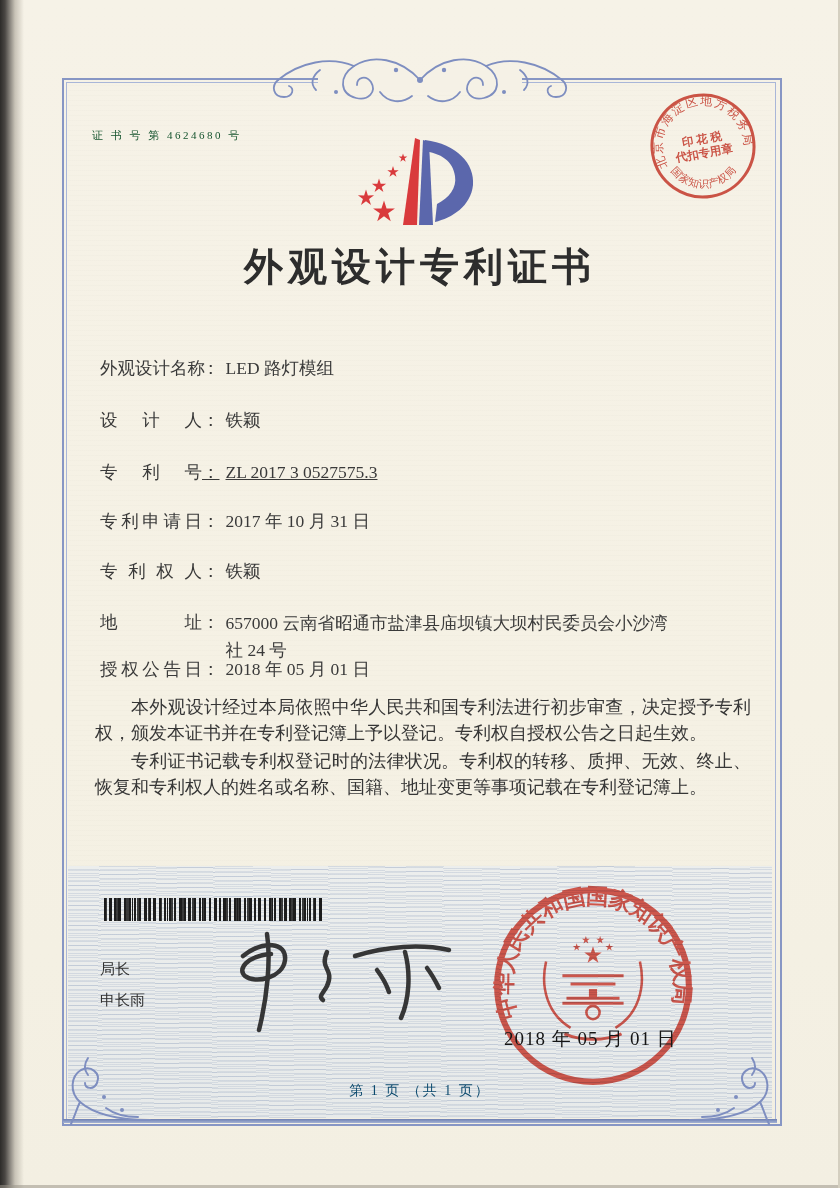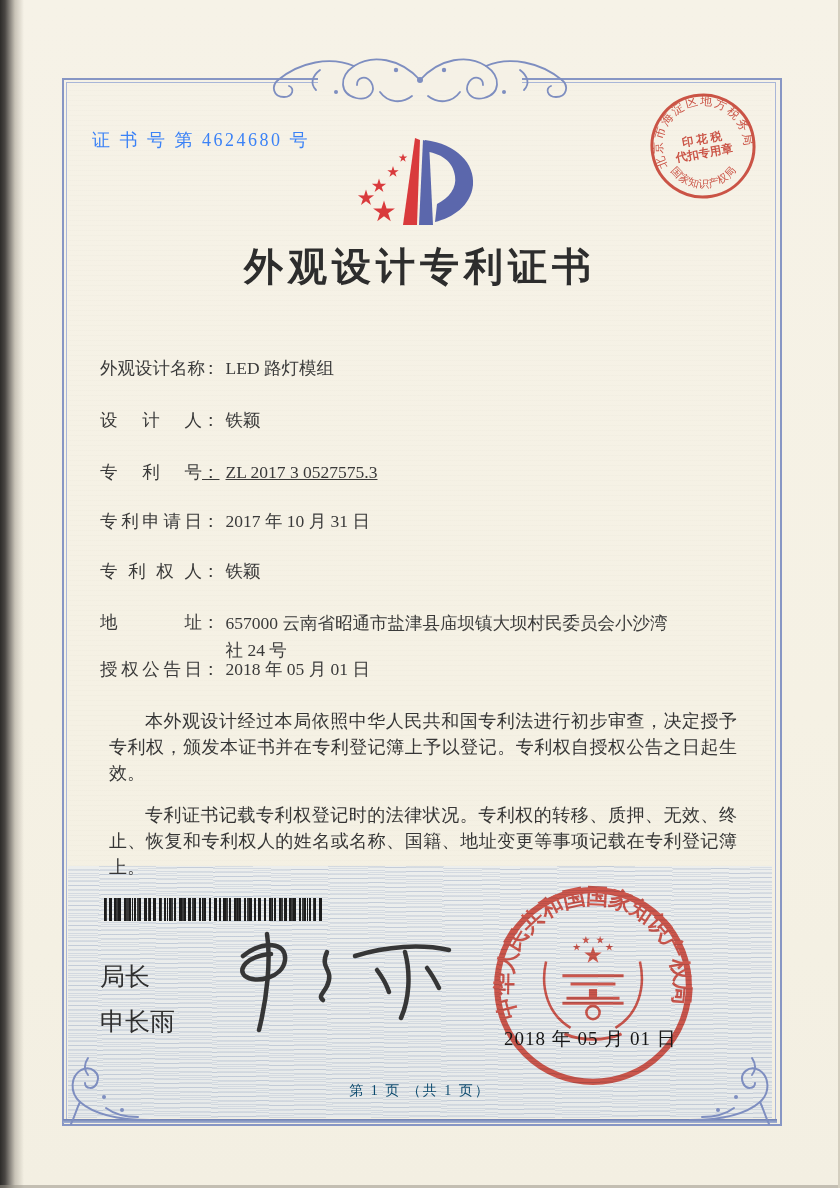--- a/index.html
+++ b/index.html
@@ -19,39 +19,39 @@
                 background:linear-gradient(180deg,#6d7fb2,#a4b2d4);}
   
   .band{left:68px;top:866px;width:704px;height:252px;z-index:1;
         background:
           repeating-linear-gradient(1deg, rgba(125,145,180,.22) 0 1px, rgba(0,0,0,0) 1px 4px),
           repeating-linear-gradient(-1.5deg, rgba(125,145,180,.18) 0 1px, rgba(0,0,0,0) 1px 5px),
           linear-gradient(#eceeed,#e7eaea);}
   .texture{left:68px;top:84px;width:704px;height:782px;z-index:1;opacity:.35;
         background:repeating-linear-gradient(0deg, rgba(170,170,155,.10) 0 1px, rgba(0,0,0,0) 1px 5px);}
   
-  .certno{left:92px;top:128px;font-size:18px;letter-spacing:2.5px;color:#3b82f6;z-index:4;}
+  .certno{left:92px;top:128px;font-size:11px;letter-spacing:2.5px;color:#14532d;z-index:4;}
   .title{left:0;top:240px;width:840px;text-align:center;font-size:39px;font-weight:700;
          letter-spacing:5px;color:#2d2d2d;z-index:4;}
   .fields{left:100px;top:0;width:670px;height:0;z-index:4;}
   .frow{position:absolute;left:0;width:670px;font-size:17.5px;color:#3a3a3a;white-space:nowrap;}
   .lab{display:inline-block;width:102px;text-align:justify;text-align-last:justify;vertical-align:top;}
   .val{margin-left:6px;}
   .addrval{display:inline-block;margin-left:6px;max-width:458px;white-space:normal;
            vertical-align:top;line-height:27px;}
   .r2col .col2{position:absolute;left:379px;top:0;}
   .paras{left:93px;top:692px;width:660px;z-index:4;font-size:18px;line-height:26px;
          text-align:justify;color:#363636;}
-  .paras p{margin:16px;text-indent:2em;font-family:Liberation Serif, serif;}
+  .paras p{margin:2px;text-indent:2em;font-family:Liberation Serif, serif;}
   .barcode{left:104px;top:898px;width:220px;height:23px;z-index:4;
            background:
              repeating-linear-gradient(90deg,#1c1c1c 0 2px,rgba(0,0,0,0) 2px 5px),
              repeating-linear-gradient(90deg,#1c1c1c 0 1px,rgba(0,0,0,0) 1px 7px),
              repeating-linear-gradient(90deg,rgba(28,28,28,.85) 0 3px,rgba(0,0,0,0) 3px 11px);}
-  .signer{left:100px;top:960px;z-index:4;font-size:25px;color:#2f2f2f;}
+  .signer{left:100px;top:960px;z-index:4;font-size:15px;color:#2f2f2f;}
   .signer div{margin-bottom:12px;}
   .sig{left:215px;top:926px;z-index:5;}
   .seal{left:491px;top:884px;z-index:5;mix-blend-mode:multiply;opacity:.93;}
   .sealdate{left:504px;top:1026px;z-index:6;font-size:19px;letter-spacing:1px;color:#151515;}
   .stamp{left:648px;top:91px;z-index:5;mix-blend-mode:multiply;opacity:.92;
          transform:rotate(-10deg);}
   .footer{left:0;top:1082px;width:840px;text-align:center;z-index:4;
           font-size:14px;letter-spacing:2px;color:#0c4a6e;}
   .orn-top{left:260px;top:46px;z-index:3;}
   .orn-bl{left:64px;top:1048px;z-index:3;}

